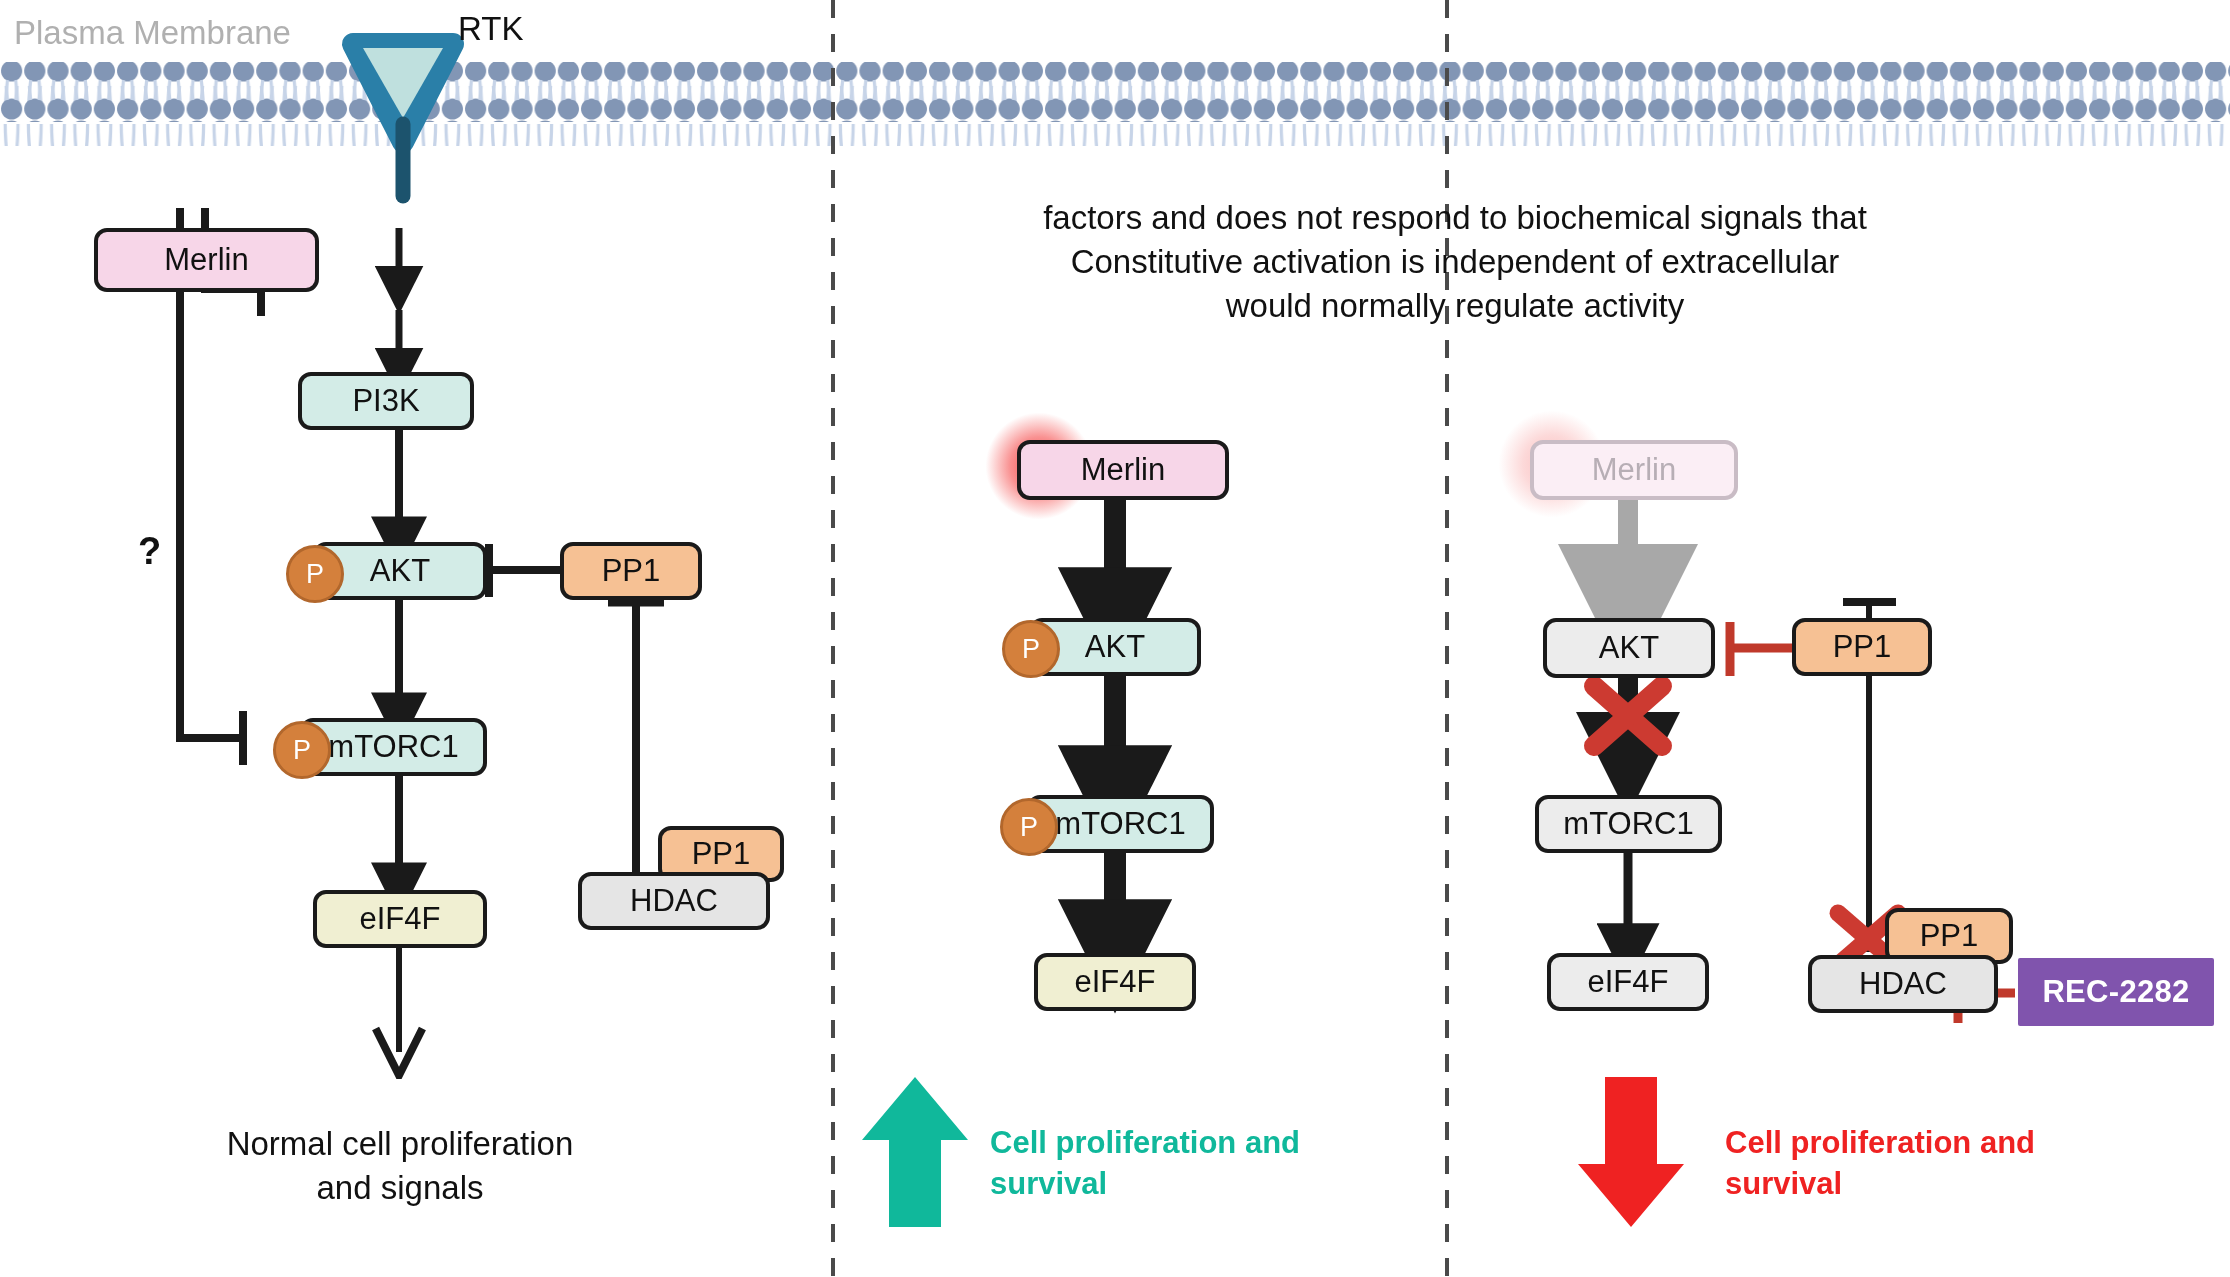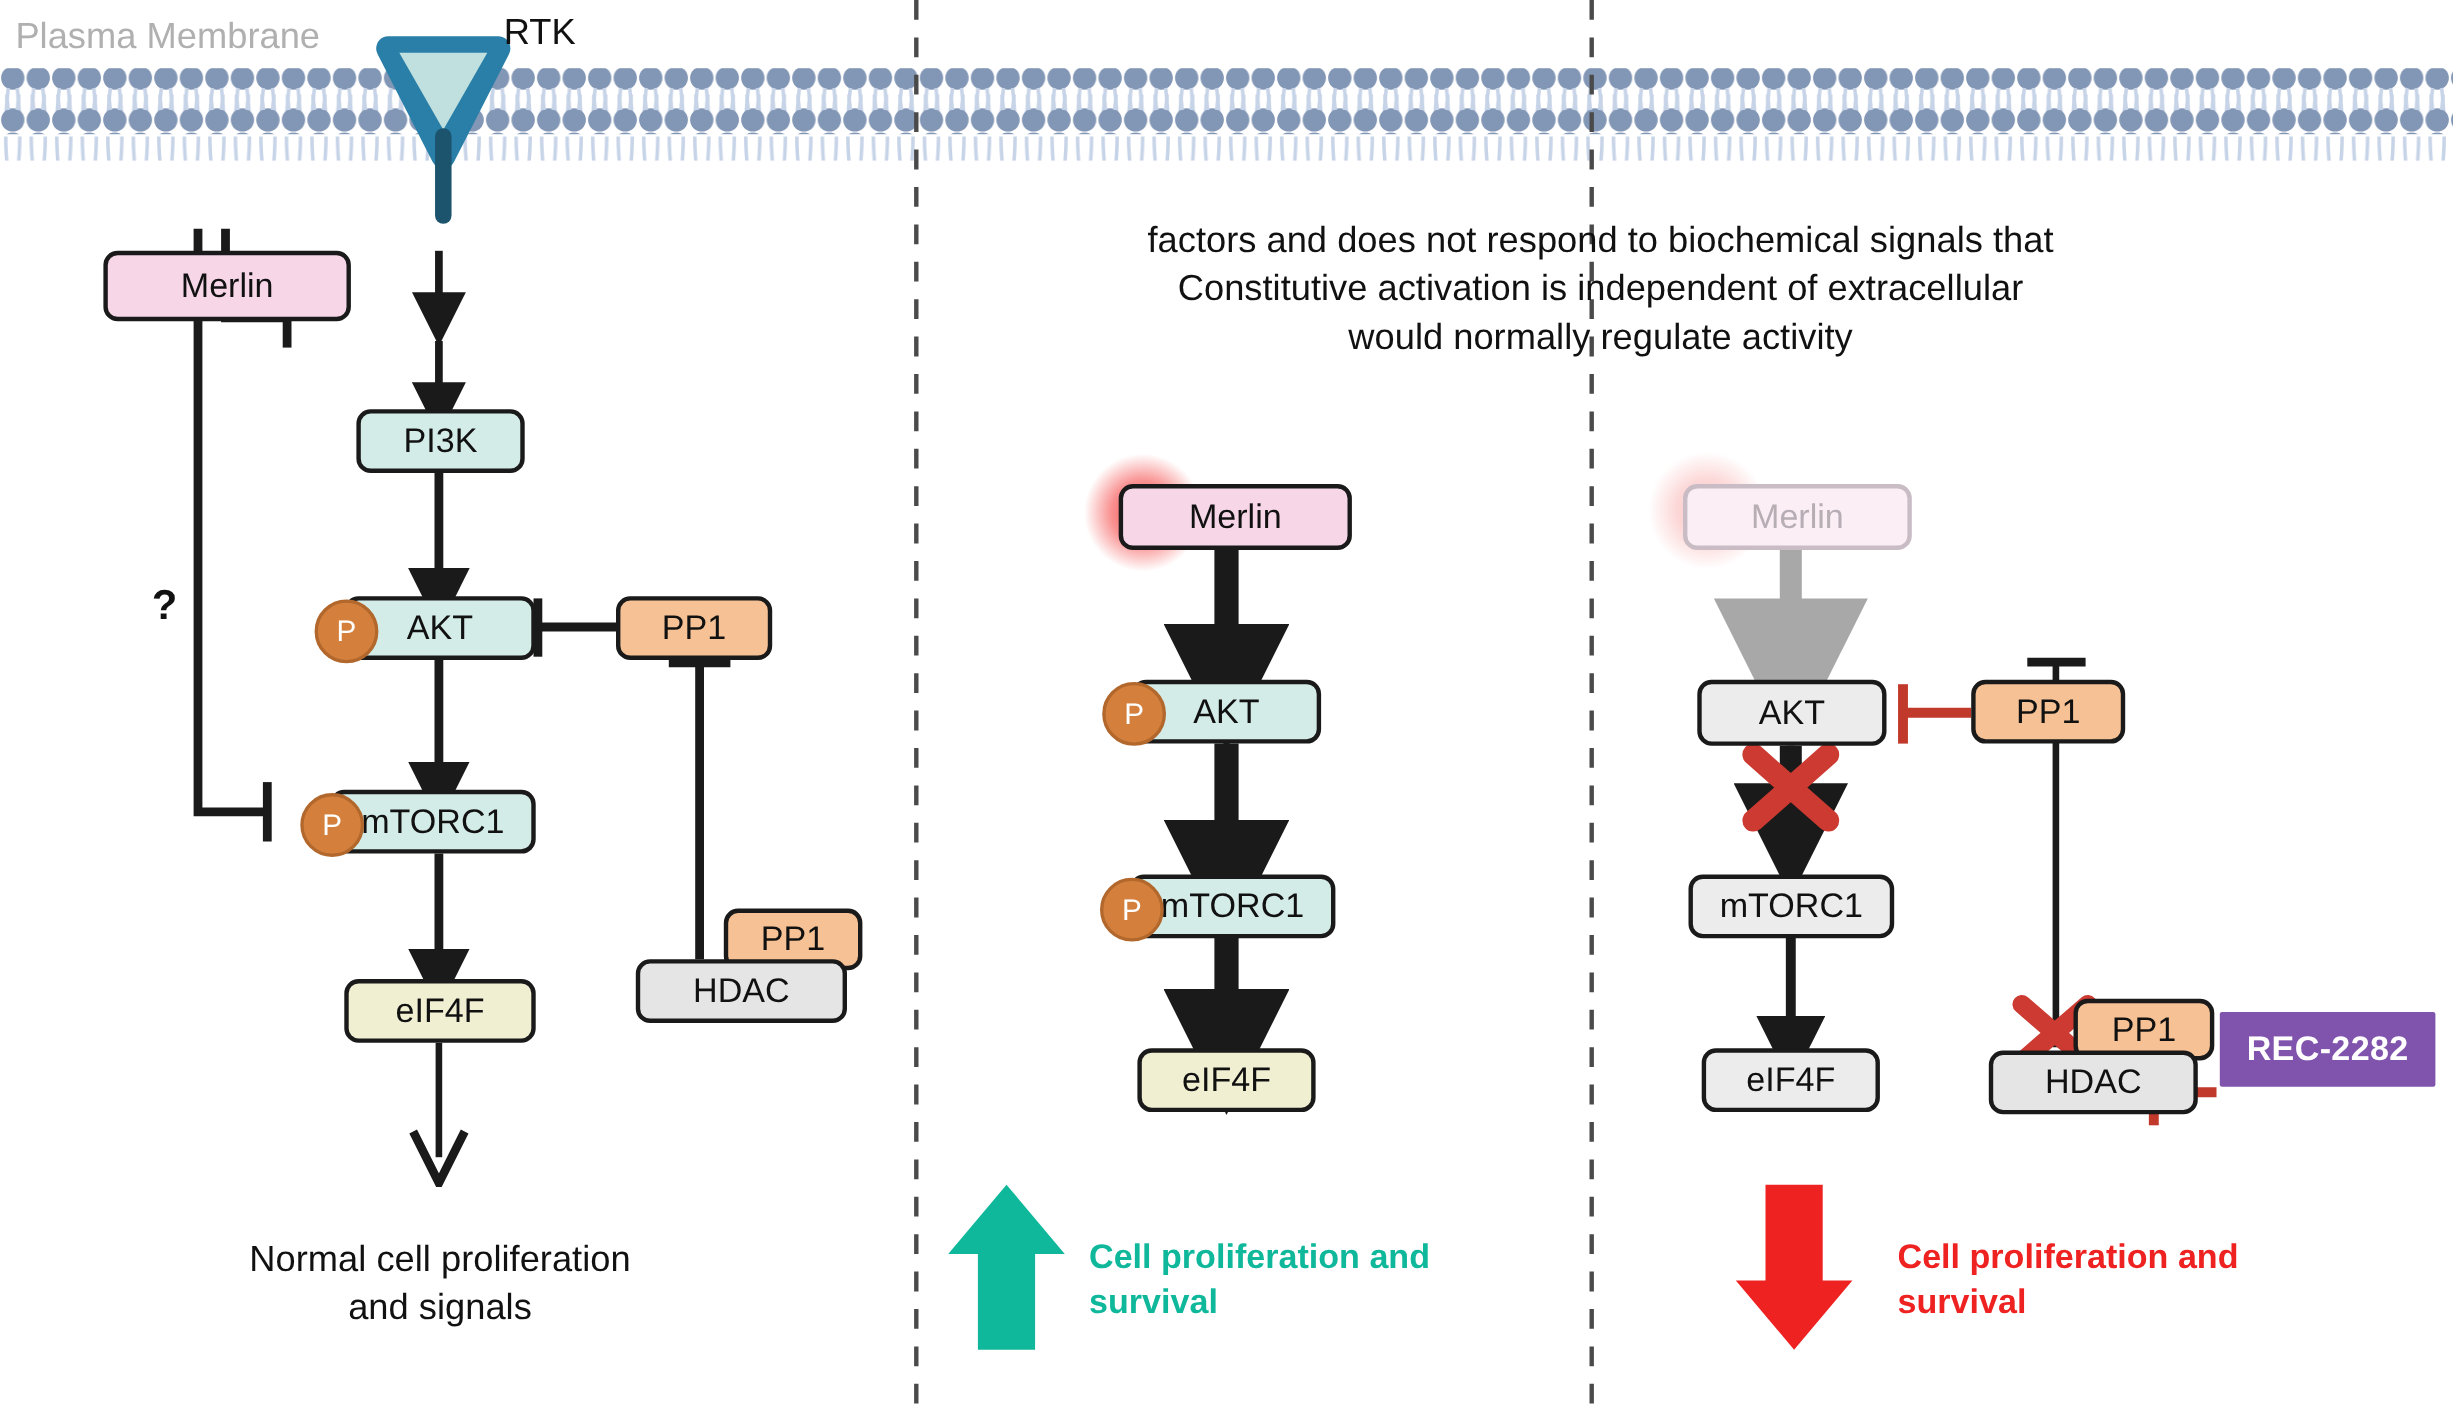--- a/index.html
+++ b/index.html
@@ -142,21 +142,21 @@
     </g>
     <g>
       <path d="M1631,1227 L1578,1164 L1605,1164 L1605,1077 L1657,1077 L1657,1164 L1684,1164 Z" fill="#ef2222"></path>
     </g>
   </svg>
 
   <div class="txt label-pm" style="left:14px;top:14px;">Plasma Membrane</div>
   <div class="txt label-rtk" style="left:458px;top:10px;">RTK</div>
 
   <div class="node pink" style="left:94px;top:228px;width:225px;height:64px;">Merlin</div>
-  <div class="node teal" style="left:324px;top:372px;width:153px;height:58px;">PI3K</div>
+  <div class="node teal" style="left:298px;top:372px;width:176px;height:58px;">PI3K</div>
 
   <div class="pbadge" style="left:286px;top:545px;">P</div>
   <div class="node teal" style="left:313px;top:542px;width:174px;height:58px;">AKT</div>
 
   <div class="pbadge" style="left:273px;top:721px;">P</div>
   <div class="node teal" style="left:300px;top:718px;width:187px;height:58px;">mTORC1</div>
 
   <div class="node cream" style="left:313px;top:890px;width:174px;height:58px;">eIF4F</div>
 
   <div class="node orange" style="left:560px;top:542px;width:142px;height:58px;">PP1</div>
@@ -196,20 +196,20 @@
   <div class="node faded" style="left:1530px;top:440px;width:208px;height:60px;z-index:2;">Merlin</div>
 
   <div class="node gray" style="left:1543px;top:618px;width:172px;height:60px;">AKT</div>
   <div class="node gray" style="left:1535px;top:795px;width:187px;height:58px;">mTORC1</div>
   <div class="node gray" style="left:1547px;top:953px;width:162px;height:58px;">eIF4F</div>
 
   <div class="node orange" style="left:1792px;top:618px;width:140px;height:58px;">PP1</div>
   <div class="node orange" style="left:1885px;top:908px;width:128px;height:56px;z-index:2;">PP1</div>
   <div class="node lav" style="left:1808px;top:955px;width:190px;height:58px;z-index:2;">HDAC</div>
 
-  <div class="rec" style="left:2018px;top:920px;width:196px;height:68px;">REC-2282</div>
+  <div class="rec" style="left:2018px;top:958px;width:196px;height:68px;">REC-2282</div>
 
   <div class="outcome" style="left:1725px;top:1122px;width:400px;color:#ef2222;">
     <div>Cell proliferation and</div>
     <div>survival</div>
   </div>
 
 </div>
 
 </body></html>

